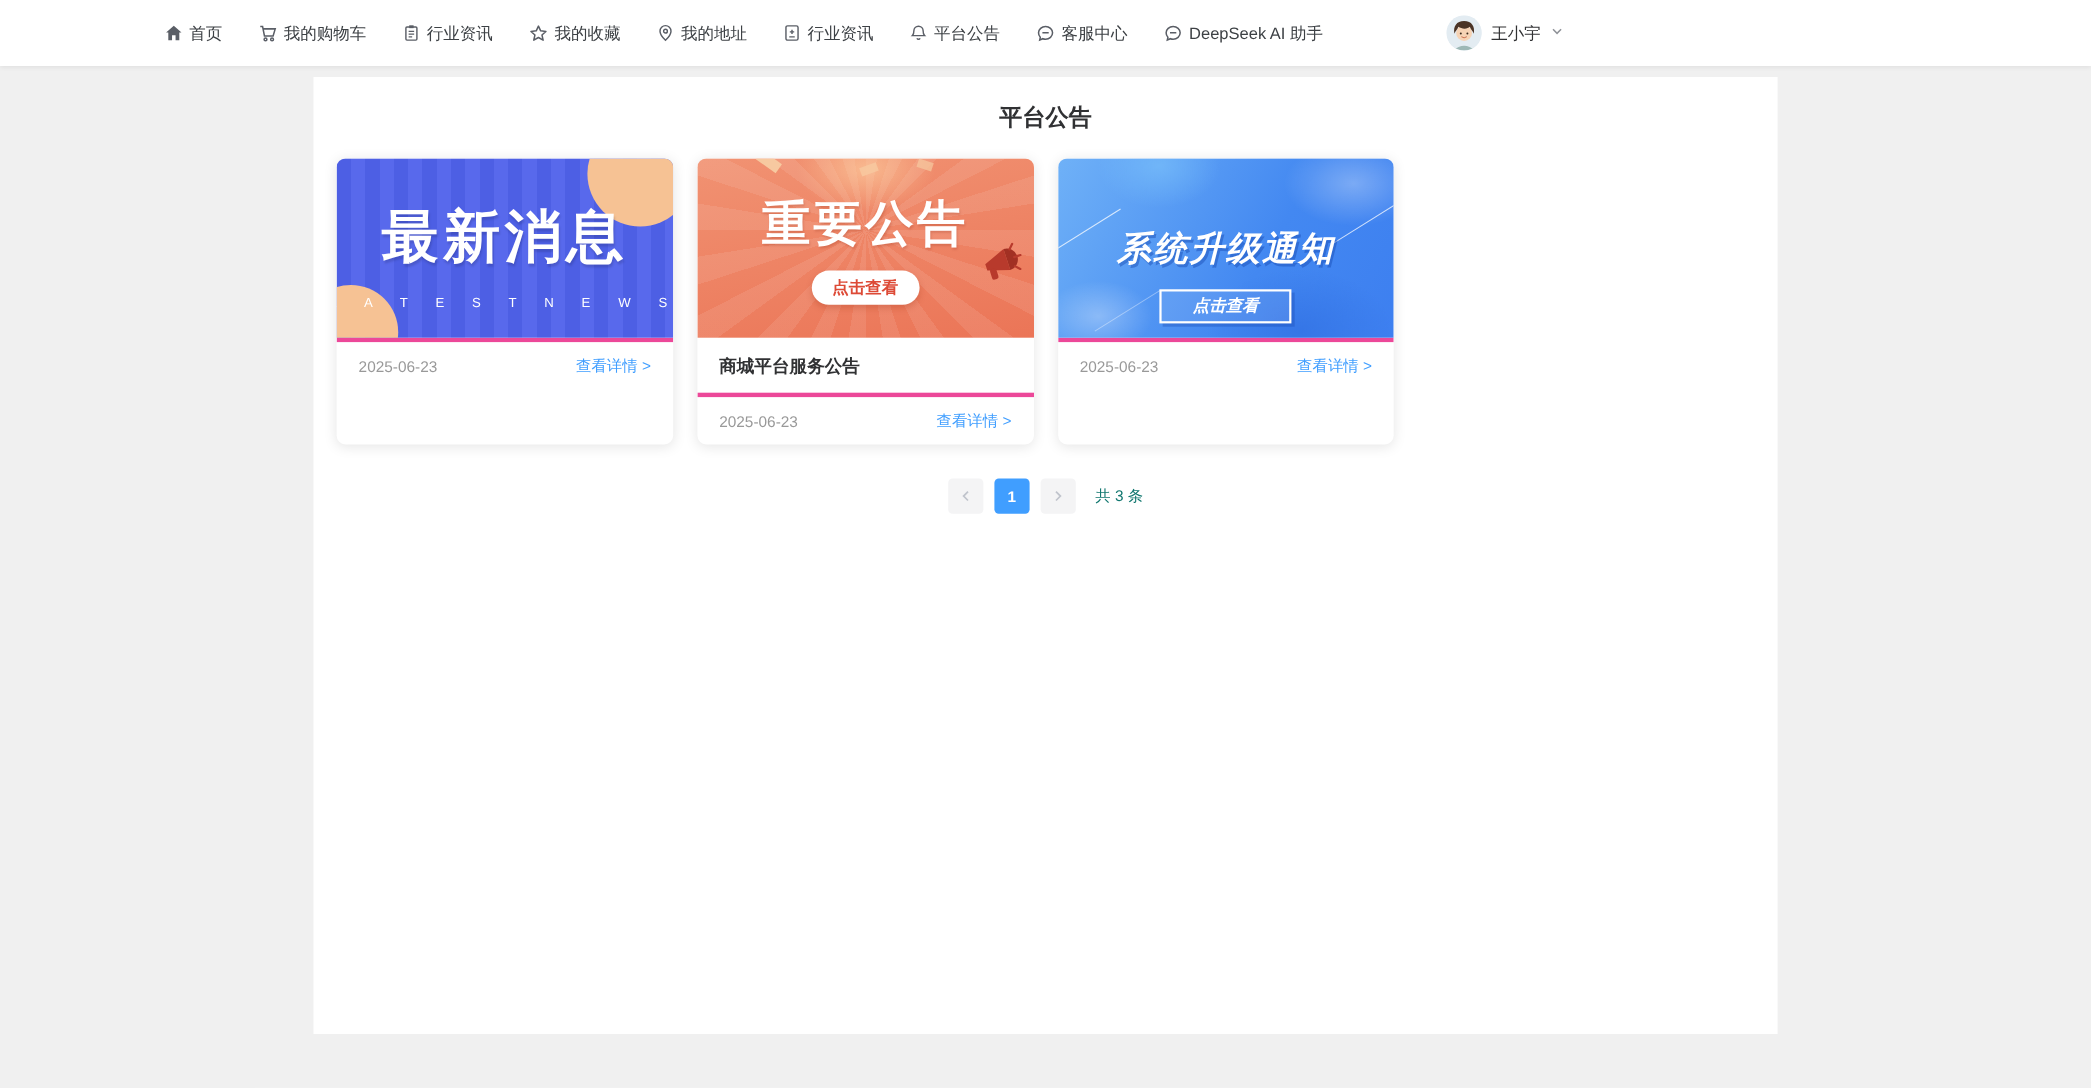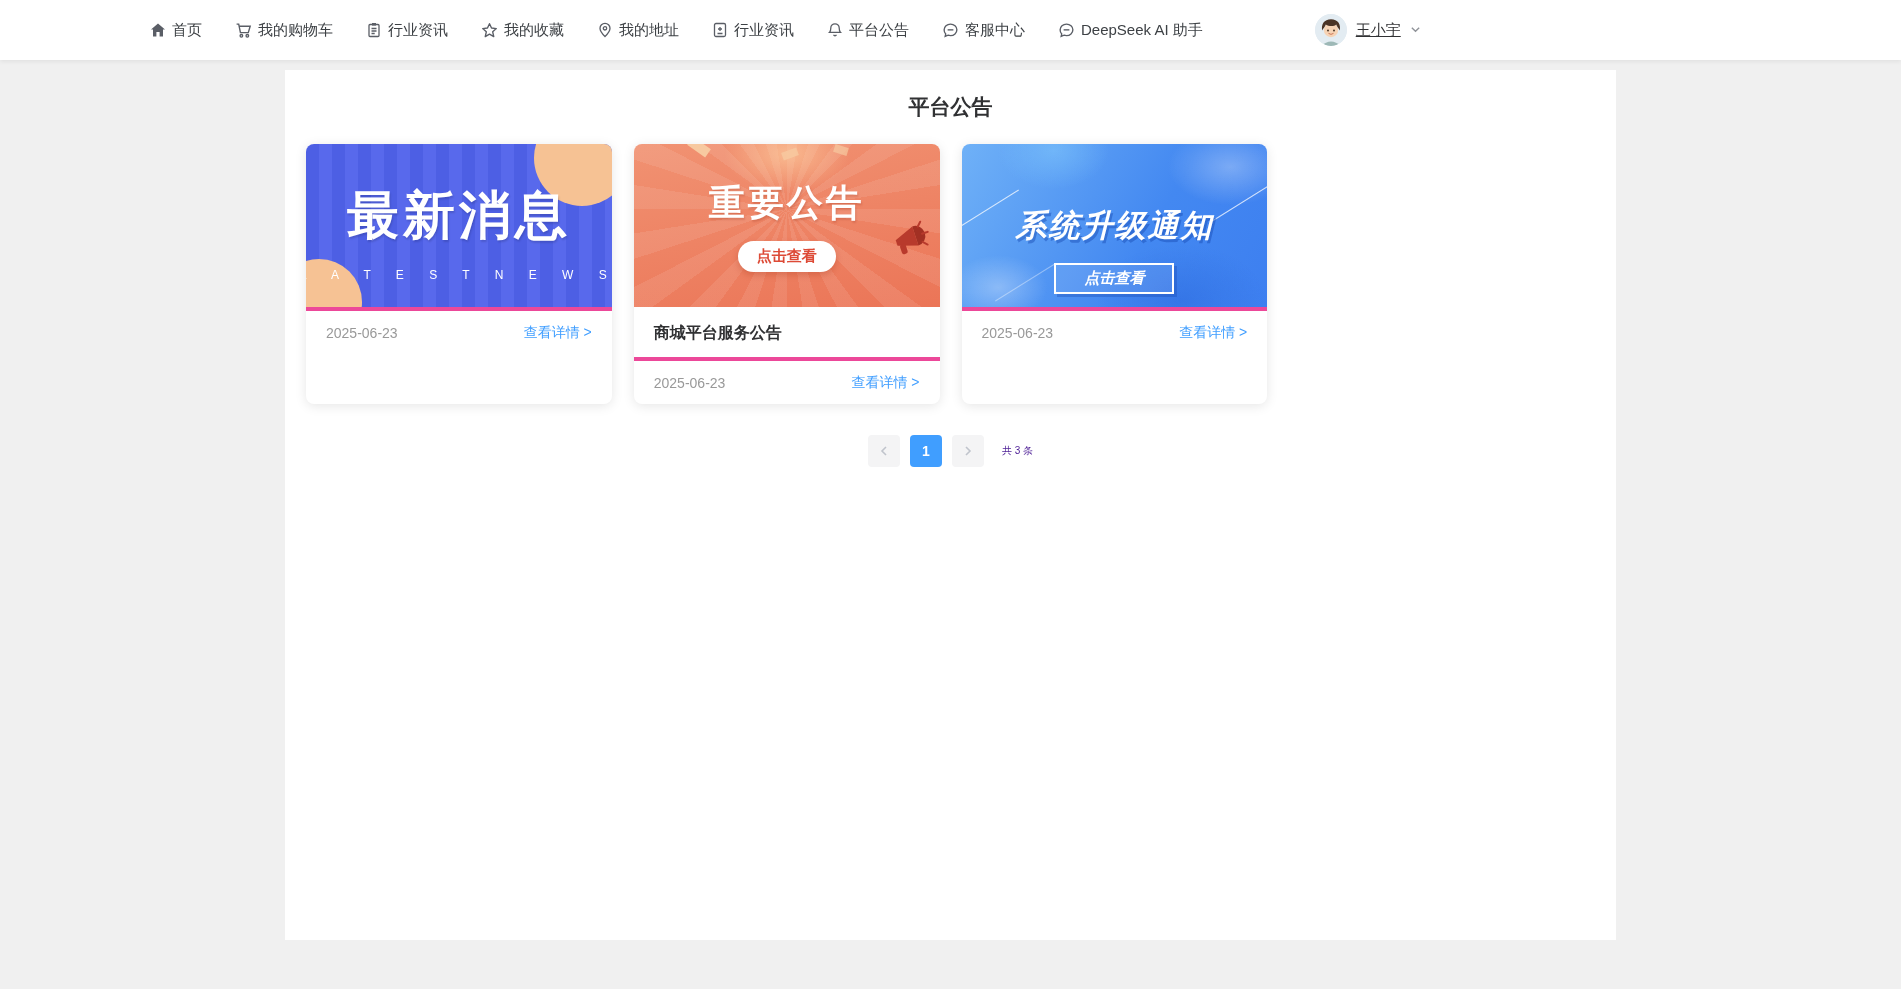--- a/index.html
+++ b/index.html
@@ -24,21 +24,21 @@
     width:246px; height:31px; border:1px solid #dcdfe6; border-radius:3px;
     padding:0 12px; font-size:14px; color:#333; outline:none;
     font-family:"Liberation Sans","DejaVu Sans",sans-serif;
   }
   .search-input::placeholder { color:#bfc4cc; }
   .search-btn {
     margin-left:13px; height:31px; padding:0 15px; background:#409eff; color:#fff;
     border:none; border-radius:3px; font-size:15px; cursor:pointer;
     font-family:"Liberation Sans","DejaVu Sans",sans-serif;
   }
-  .user-menu { margin-left:112px; display:flex; align-items:center; gap:9px; cursor:pointer;text-decoration:underline; }
+  .user-menu { margin-left:112px; display:flex; align-items:center; gap:9px; cursor:pointer; }
   .avatar { width:32px; height:32px; border-radius:50%; overflow:hidden; background:#e3ecf2; flex:none; }
   .user-name { font-size:15px; color:#303133; }
 
   
   .main { padding-top:10px; }
   .panel {
     width:1331px; min-height:870px; margin:0 auto; background:#ffffff;
     padding:23px 21px 40px;
   }
   .page-title { text-align:center; font-size:21px; font-weight:bold; color:#303133; margin-bottom:23px; }
@@ -65,21 +65,21 @@
   .banner-title-1 { font-size:52px; font-weight:bold; letter-spacing:4px; text-shadow:1px 2px 2px rgba(0,0,30,.15); position:relative; }
   .banner-sub-1 { font-size:12px; letter-spacing:11px; margin:-11px; margin-top:17px; position:relative; }
 
   
   .banner-coral {
     background:
       radial-gradient(90px 55px at 50% 6%, rgba(255,214,166,.6), rgba(255,214,166,0) 70%),
       repeating-conic-gradient(from 0deg at 50% 40%, rgba(255,255,255,.09) 0deg 9deg, rgba(255,255,255,0) 9deg 18deg),
       linear-gradient(170deg,#f19272 0%,#eb7557 100%);
   }
-  .banner-title-2 { font-size:36px; font-weight:bold; letter-spacing:3px; text-shadow:1px 2px 2px rgba(120,20,0,.18); position:relative; }
+  .banner-title-2 { font-size:44px; font-weight:bold; letter-spacing:3px; text-shadow:1px 2px 2px rgba(120,20,0,.18); position:relative; }
   .banner-pill {
     margin-top:13px; background:#ffffff; color:#dd4a36; font-size:15px; font-weight:bold;
     padding:6px 19px; border-radius:999px; box-shadow:0 3px 6px rgba(150,40,10,.25); position:relative;
   }
   .confetti { position:absolute; background:#f7c9a0; }
   .confetti.c1 { width:22px; height:10px; left:54px; top:-2px; transform:rotate(35deg); }
   .confetti.c2 { width:16px; height:8px; left:148px; top:6px; transform:rotate(-20deg); opacity:.8; }
   .confetti.c3 { width:14px; height:8px; right:92px; top:2px; transform:rotate(18deg); opacity:.7; }
   .megaphone { position:absolute; right:8px; top:72px; }
 
@@ -118,21 +118,21 @@
   .pagination { margin-top:31px; display:flex; align-items:center; justify-content:center; gap:10px; }
   .page-btn {
     width:32px; height:32px; border:none; border-radius:4px; background:#f4f4f5;
     display:flex; align-items:center; justify-content:center; cursor:pointer;
   }
   .page-num {
     width:32px; height:32px; border:none; border-radius:4px; background:#409eff; color:#fff;
     font-size:14px; font-weight:bold; display:flex; align-items:center; justify-content:center; cursor:pointer;
     font-family:"Liberation Sans","DejaVu Sans",sans-serif;
   }
-  .page-total { font-size:10px; color:#4c1d95; margin-left:8px; }
+  .page-total { font-size:14px; color:#0f766e; margin-left:8px; }
 </style>
 </head>
 <body>
 
 <header class="header">
 
   <nav class="nav">
     <div class="nav-item">
       <span>
           <svg width="16" height="16" viewBox="0 0 16 16">

